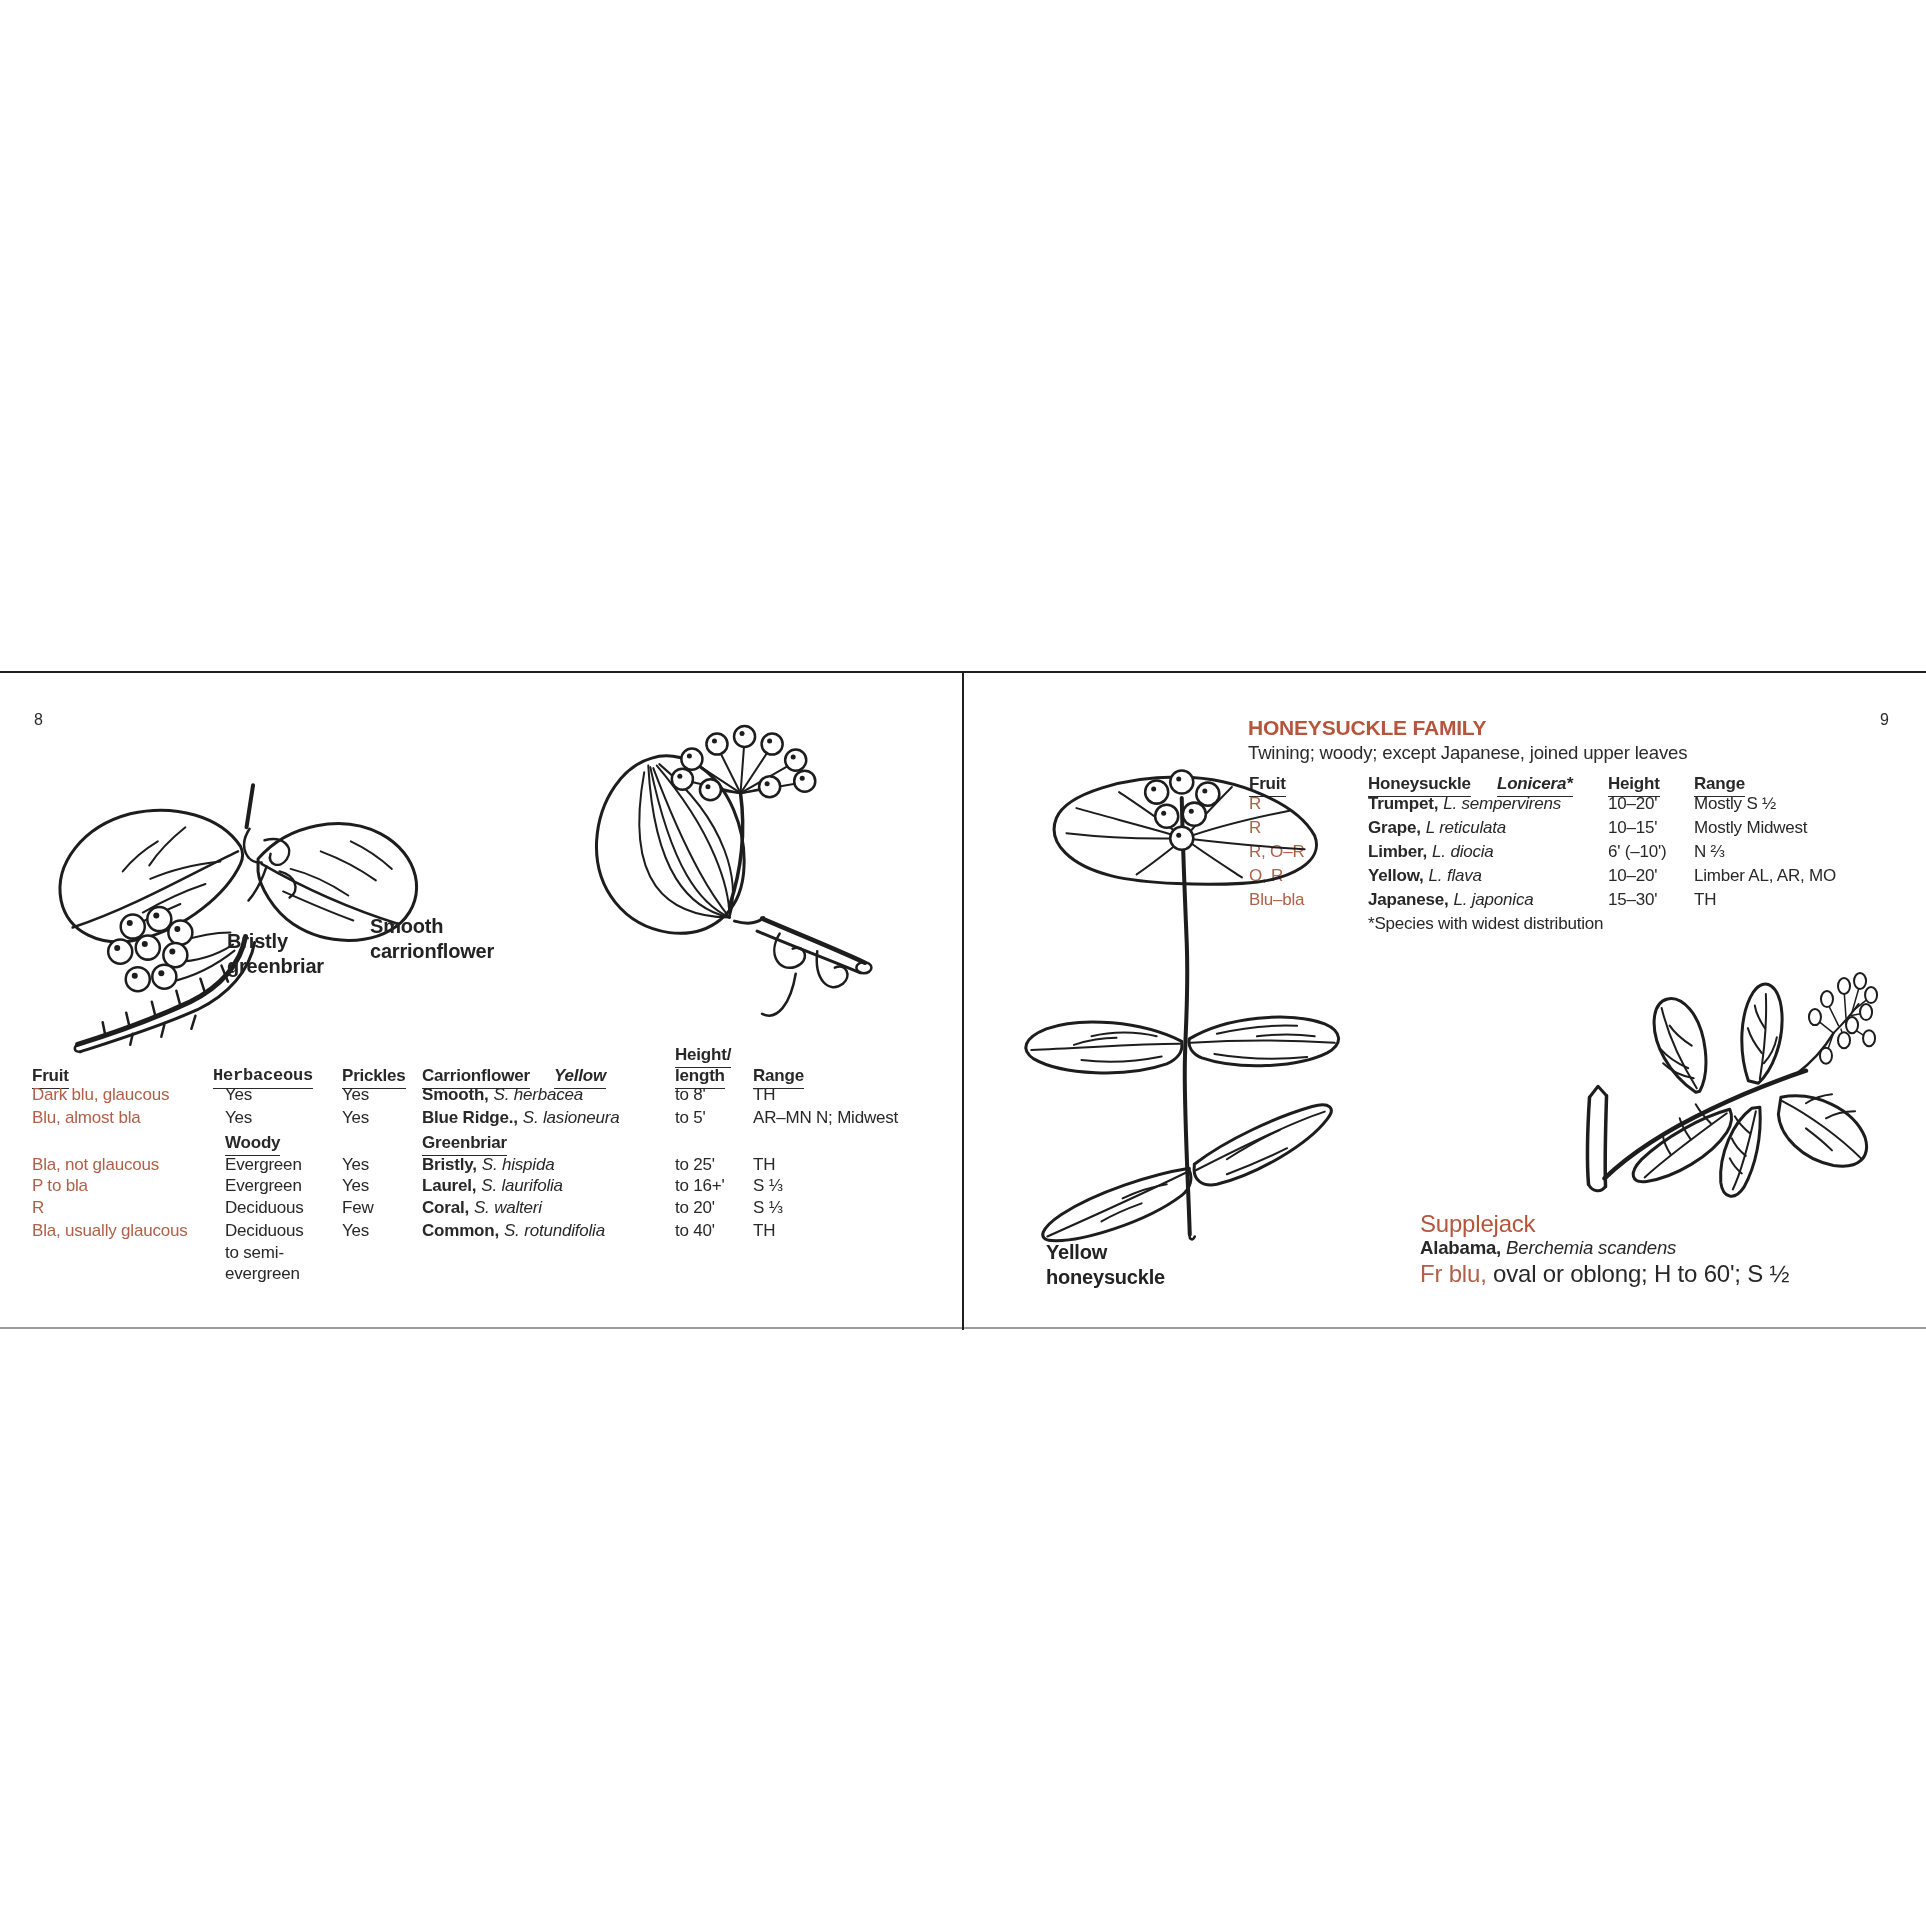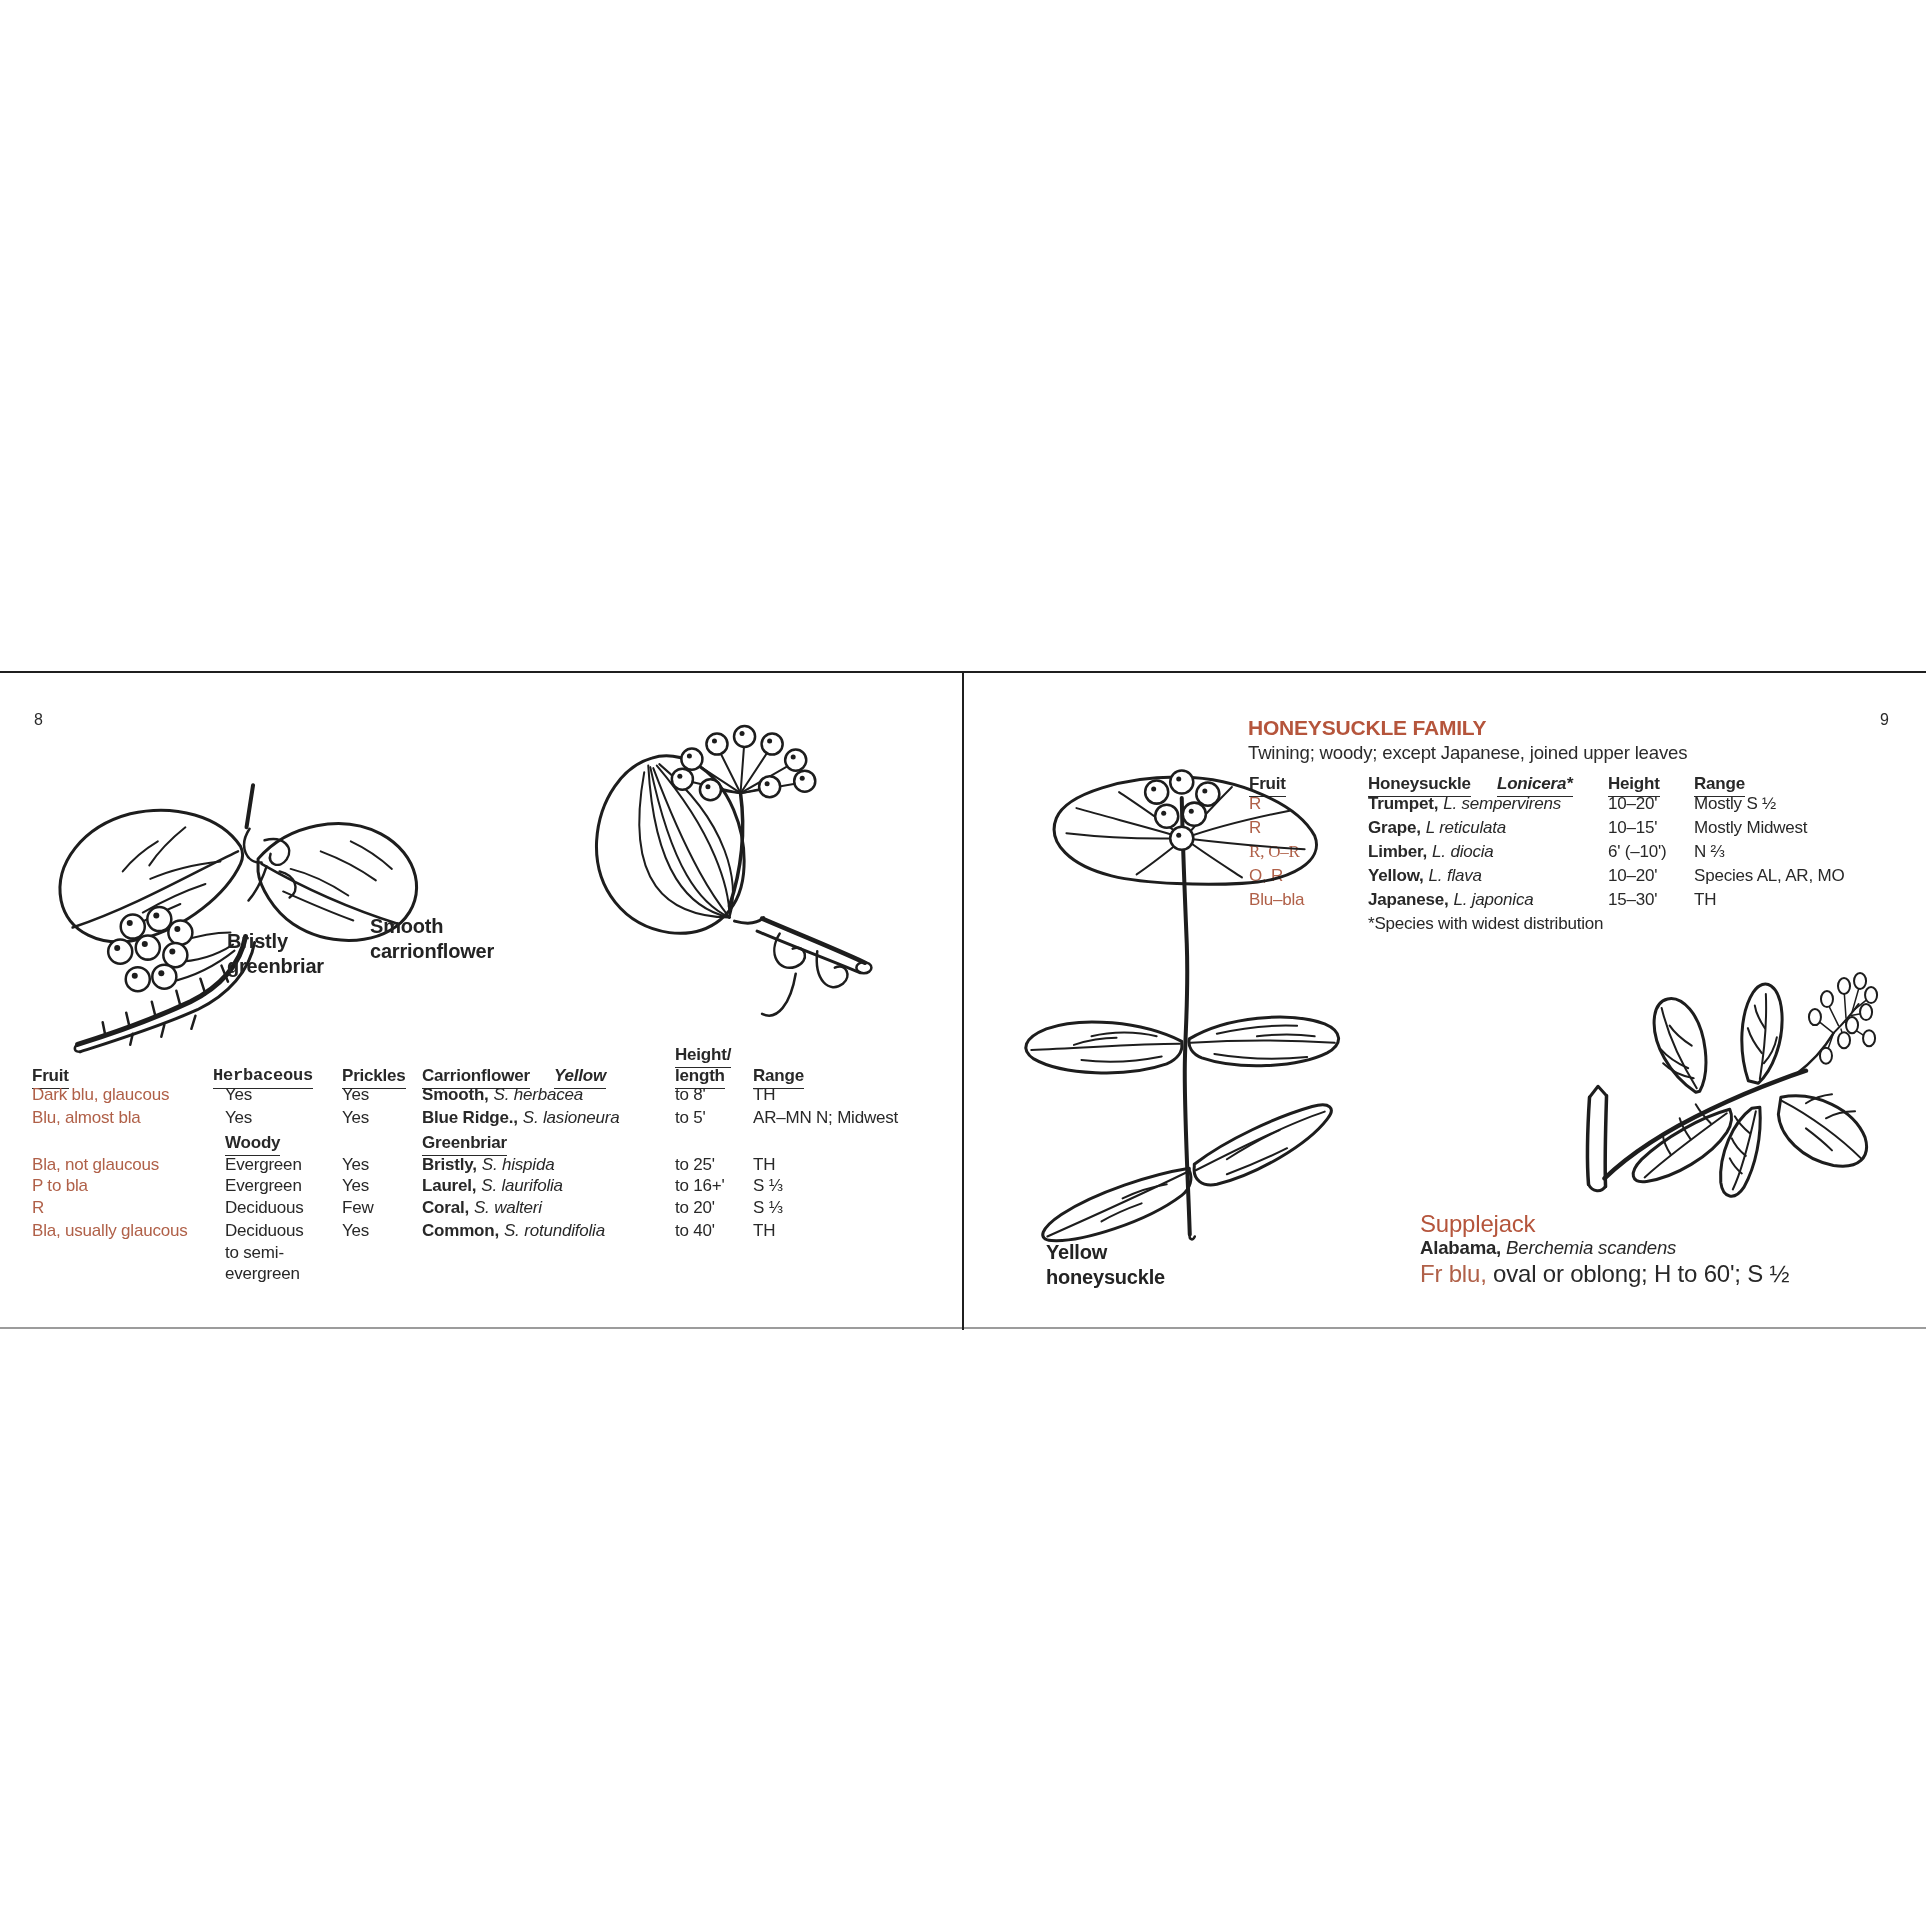--- a/index.html
+++ b/index.html
@@ -231,29 +231,29 @@
   <span class="c tred" style="left:1249px;top:793px;">R</span>
   <span class="c" style="left:1368px;top:793px;"><span class="nm">Trumpet,</span><span class="sp">L. sempervirens</span></span>
   <span class="c" style="left:1608px;top:793px;">10–20'</span>
   <span class="c" style="left:1694px;top:793px;">Mostly S ½</span>
 
   <span class="c tred" style="left:1249px;top:817px;">R</span>
   <span class="c" style="left:1368px;top:817px;"><span class="nm">Grape,</span><span class="sp">L reticulata</span></span>
   <span class="c" style="left:1608px;top:817px;">10–15'</span>
   <span class="c" style="left:1694px;top:817px;">Mostly Midwest</span>
 
-  <span class="c tred" style="left:1249px;top:841px;font-family:Liberation Serif, serif;">R, O–R</span>
+  <span class="c tred" style="left:1249px;top:841px;">R, O–R</span>
   <span class="c" style="left:1368px;top:841px;"><span class="nm">Limber,</span><span class="sp">L. diocia</span></span>
   <span class="c" style="left:1608px;top:841px;">6' (–10')</span>
   <span class="c" style="left:1694px;top:841px;">N ⅔</span>
 
   <span class="c tred" style="left:1249px;top:865px;">O, R</span>
   <span class="c" style="left:1368px;top:865px;"><span class="nm">Yellow,</span><span class="sp">L. flava</span></span>
   <span class="c" style="left:1608px;top:865px;">10–20'</span>
-  <span class="c" style="left:1694px;top:865px;">Species AL, AR, MO</span>
+  <span class="c" style="left:1694px;top:865px;">Limber AL, AR, MO</span>
 
   <span class="c tred" style="left:1249px;top:889px;">Blu–bla</span>
   <span class="c" style="left:1368px;top:889px;"><span class="nm">Japanese,</span><span class="sp">L. japonica</span></span>
   <span class="c" style="left:1608px;top:889px;">15–30'</span>
   <span class="c" style="left:1694px;top:889px;">TH</span>
 
   <span class="c" style="left:1368px;top:913px;">*Species with widest distribution</span>
 
   <svg style="left:1016px;top:763px;" width="329" height="484" viewBox="0 0 655 965" fill="none" stroke="#1d1d1d" stroke-linecap="round" stroke-linejoin="round">
 

